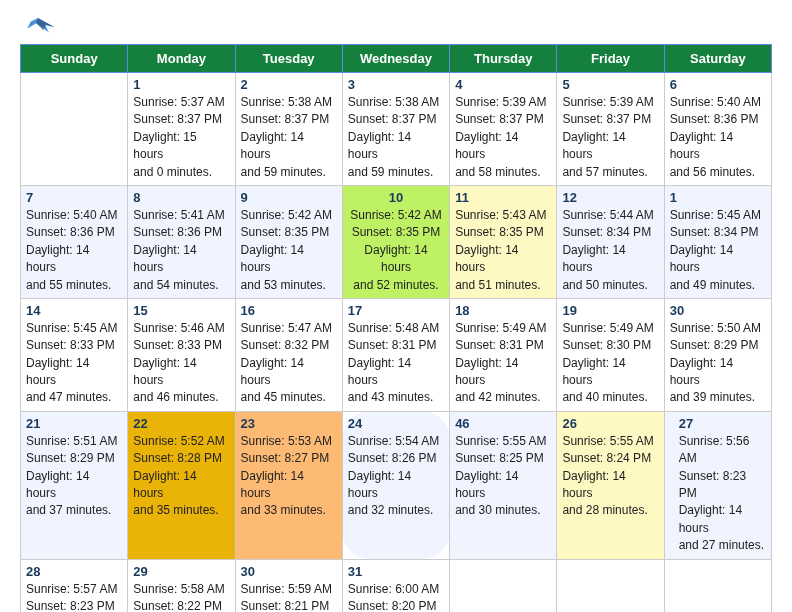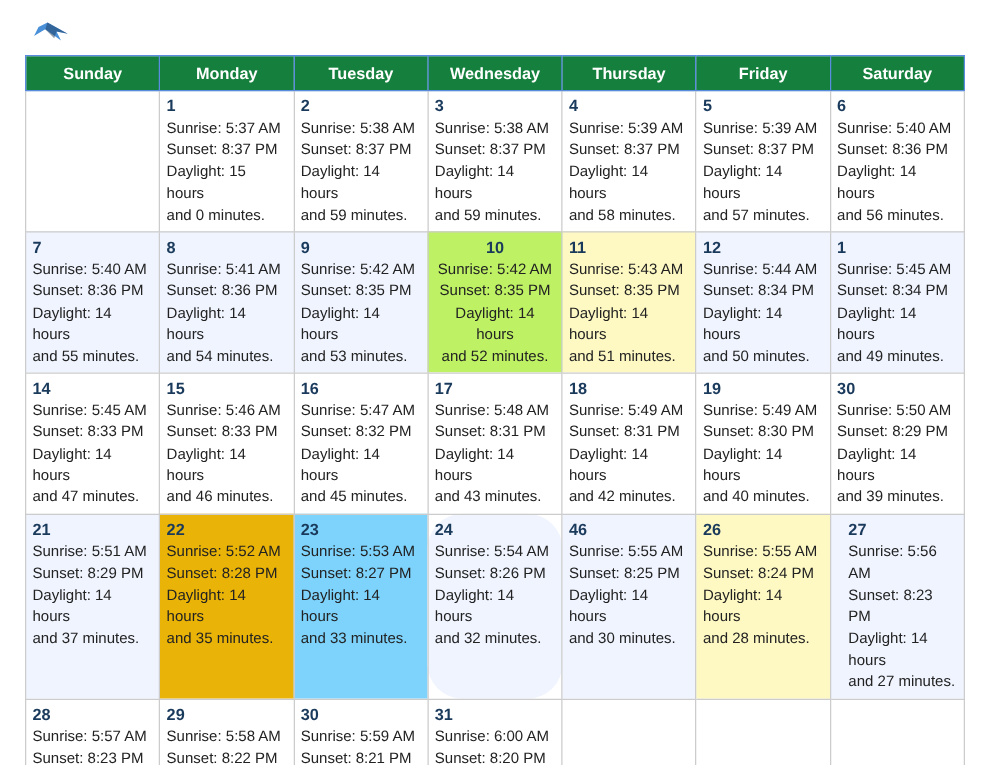--- a/index.html
+++ b/index.html
@@ -209,21 +209,21 @@
       </tr>
       <tr>
         <td style="background: rgb(240, 244, 255);">
           <div class="day-num">21</div>
           <div class="day-info">Sunrise: 5:51 AM<br>Sunset: 8:29 PM<br>Daylight: 14 hours<br>and 37 minutes.</div>
         </td>
         <td style="background: #eab308;">
           <div class="day-num">22</div>
           <div class="day-info">Sunrise: 5:52 AM<br>Sunset: 8:28 PM<br>Daylight: 14 hours<br>and 35 minutes.</div>
         </td>
-        <td style="background: #7dd3fc;">
+        <td style="background: #fdba74;">
           <div class="day-num">23</div>
           <div class="day-info">Sunrise: 5:53 AM<br>Sunset: 8:27 PM<br>Daylight: 14 hours<br>and 33 minutes.</div>
         </td>
         <td style="background: rgb(240, 244, 255); border-radius: 28px;">
           <div class="day-num">24</div>
           <div class="day-info">Sunrise: 5:54 AM<br>Sunset: 8:26 PM<br>Daylight: 14 hours<br>and 32 minutes.</div>
         </td>
         <td style="background: rgb(240, 244, 255);">
           <div class="day-num">46</div>
           <div class="day-info">Sunrise: 5:55 AM<br>Sunset: 8:25 PM<br>Daylight: 14 hours<br>and 30 minutes.</div>

